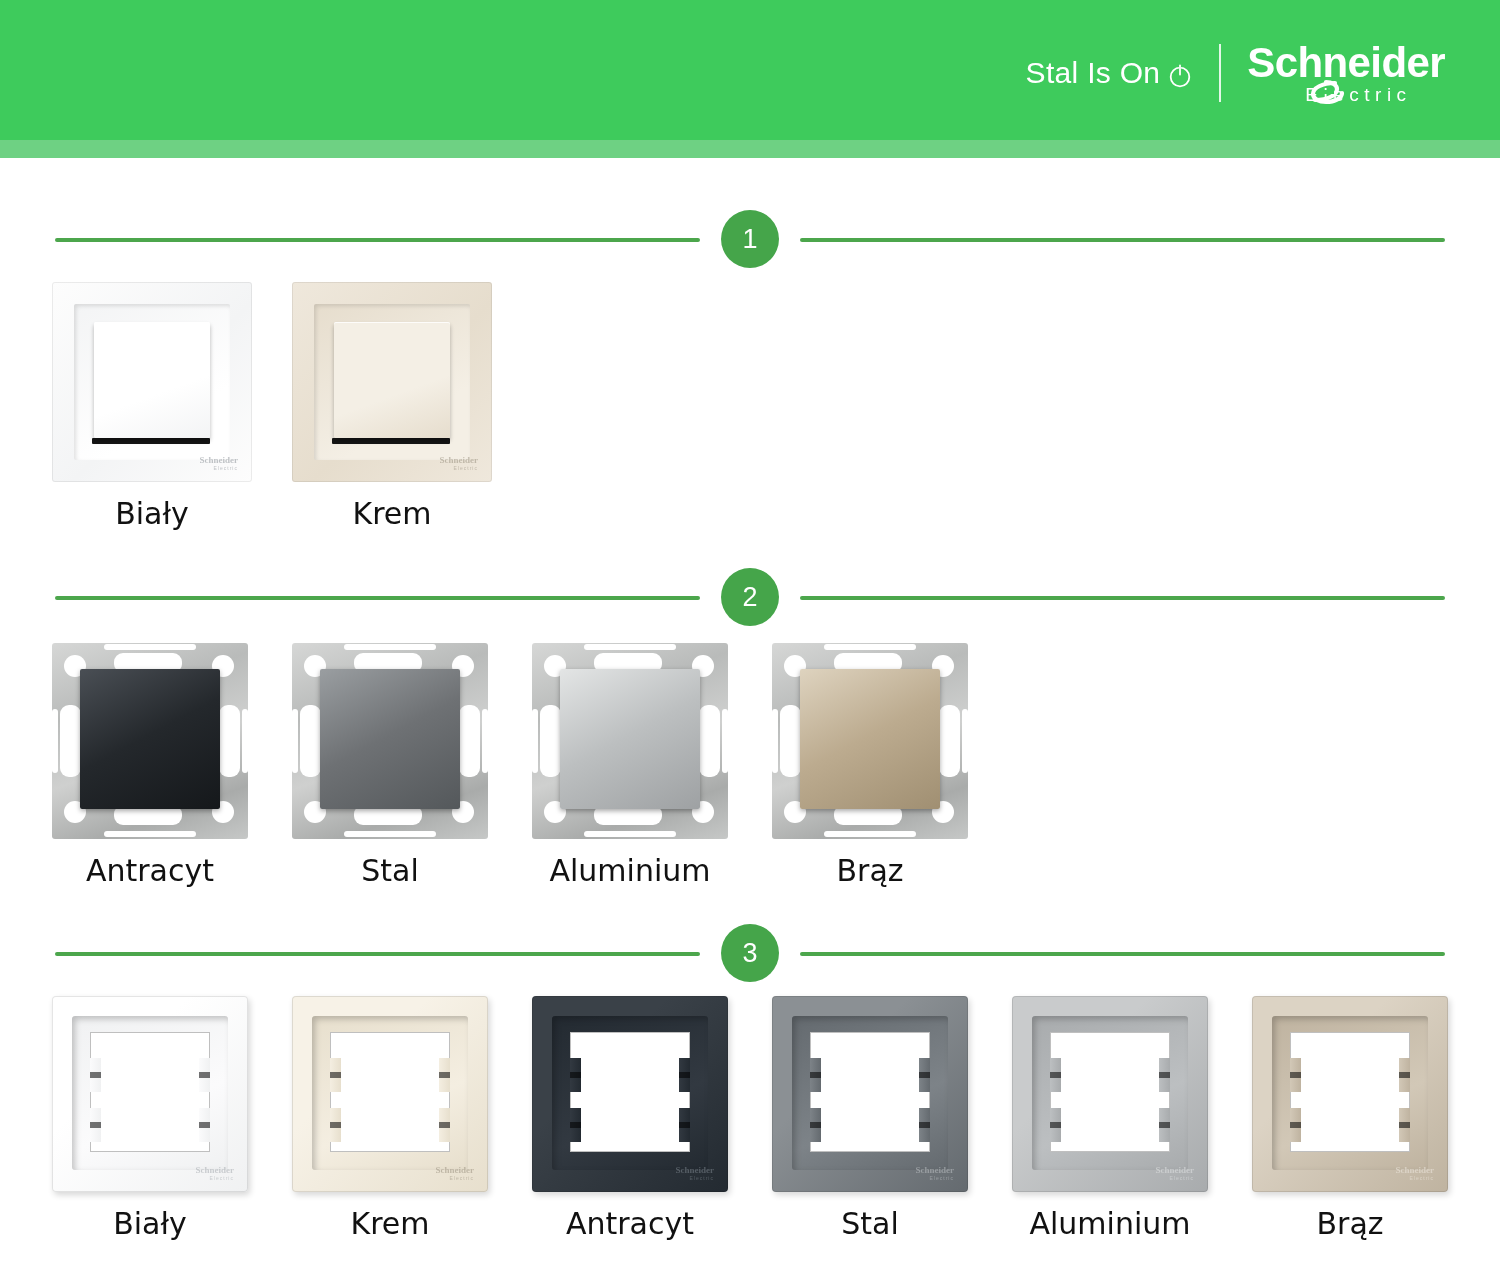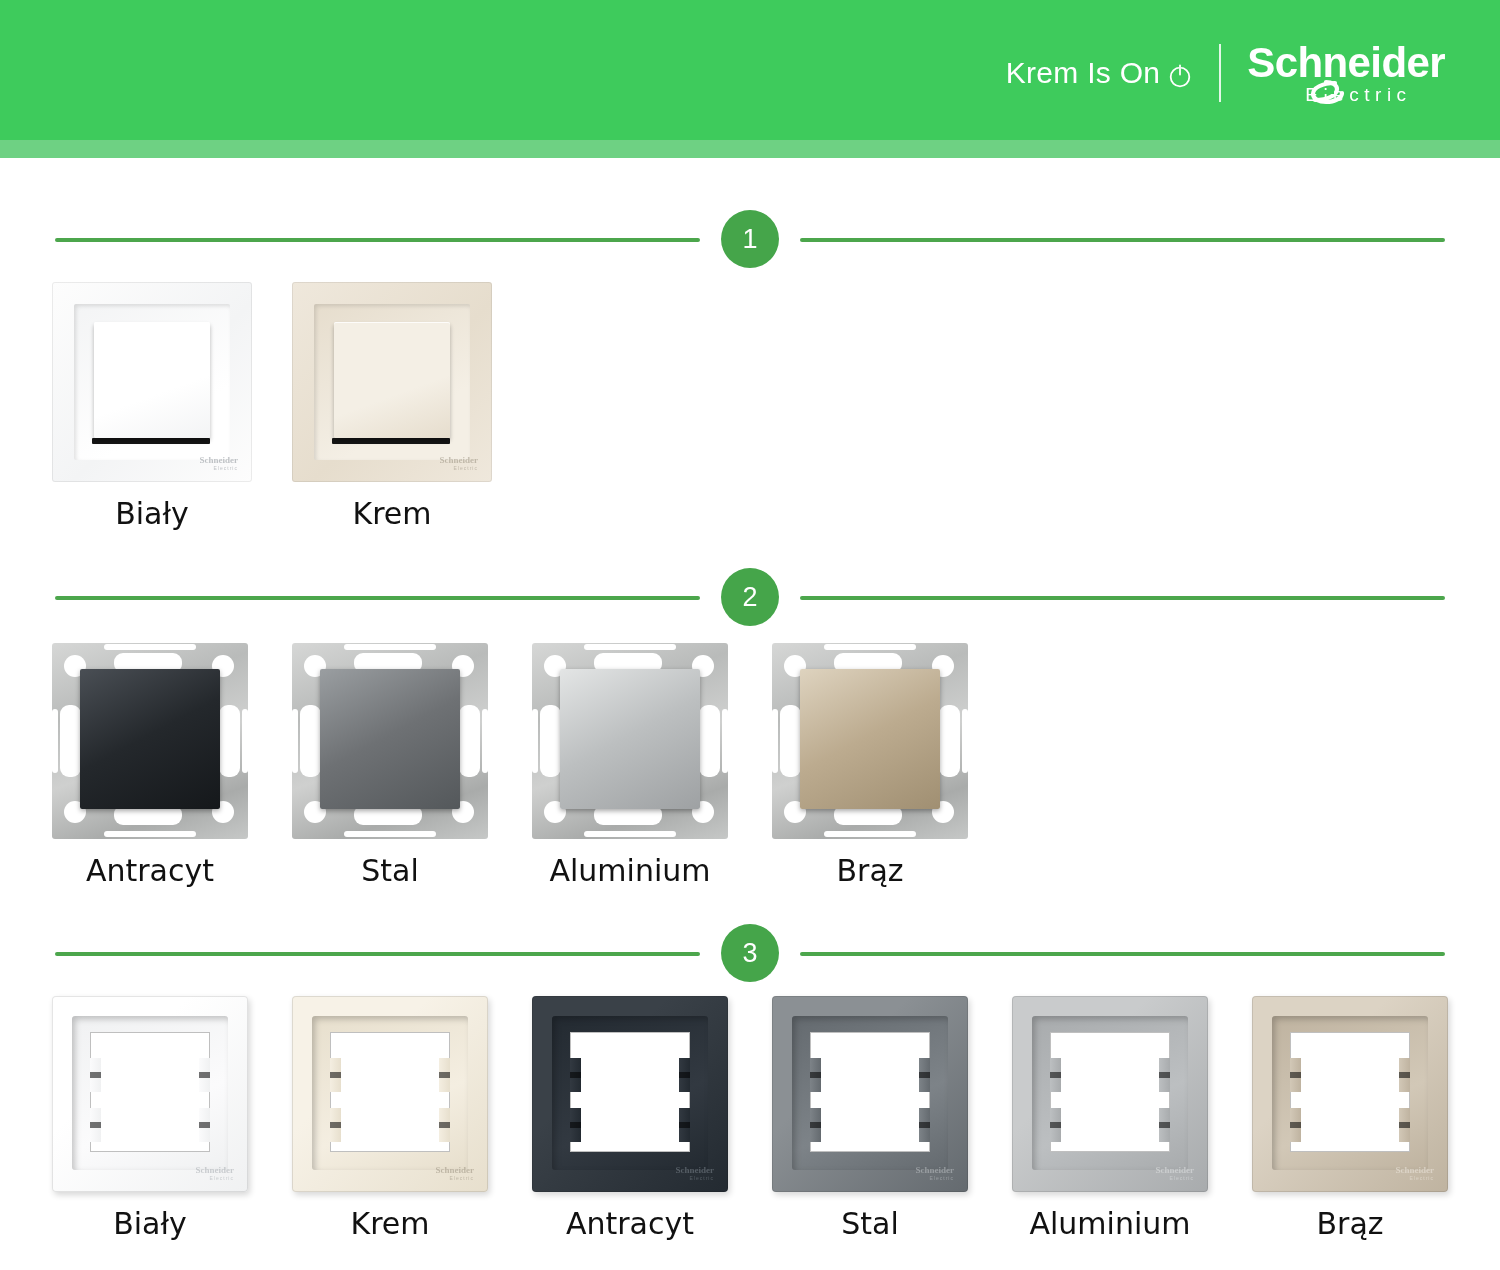--- a/index.html
+++ b/index.html
@@ -262,21 +262,21 @@
     height: 6px;
     background: rgba(0,0,0,0.55);
   }
 </style>
 </head>
 <body>
 
 <div class="header">
   <div class="brand-lockup">
     <div class="life-is-on">
-      <span>Krem Is On</span>
+      <span>Stal Is On</span>
       <span class="power-glyph">
         <svg viewBox="0 0 26 26" width="26" height="26" aria-hidden="true">
           <circle cx="13" cy="14" r="9.3" fill="none" stroke="#ffffff" stroke-width="1.8"></circle>
           <rect x="11.9" y="1.5" width="2.2" height="11" fill="#3ecb5c"></rect>
           <line x1="13" y1="2.5" x2="13" y2="11.5" stroke="#ffffff" stroke-width="1.8" stroke-linecap="round"></line>
         </svg>
       </span>
     </div>
     <div class="brand-divider"></div>
     <div class="schneider-block">

